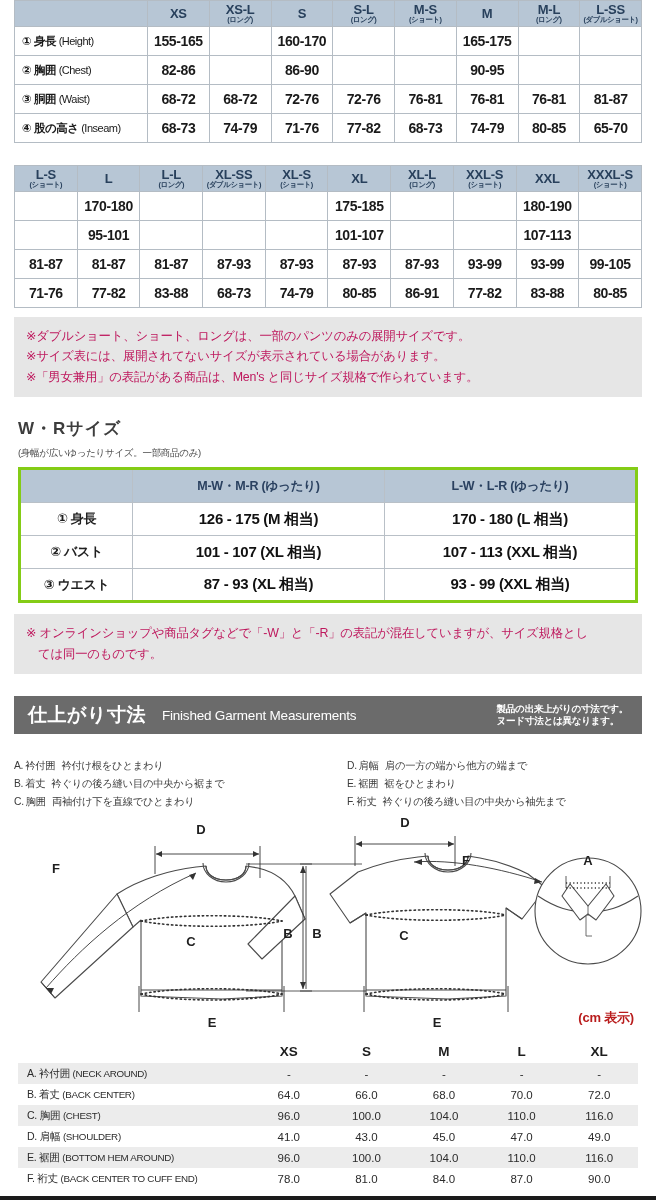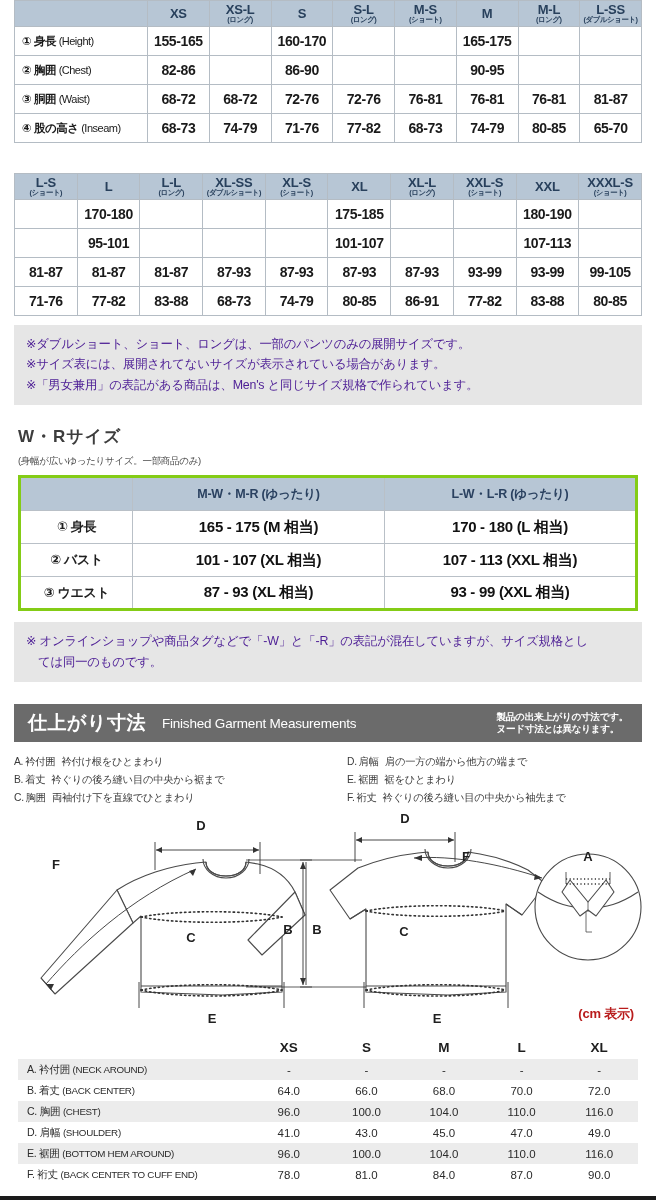--- a/index.html
+++ b/index.html
@@ -66,21 +66,21 @@
 
   .t1 col.c0 { width:133px; }
 
   
   .note-block {
     margin:9px 14px 0 14px;
     background:#e6e6e6;
     padding:9px 12px 10px 12px;
     font-size:12.4px;
     line-height:1.65;
-    color:#4c1d95;
+    color:#be185d;
     letter-spacing:-.2px;
   }
   .note-block div { white-space:nowrap; }
   .note-block.wrapnote div { white-space:normal; text-indent:0; }
   .note-block.wrapnote .cont { padding-left:12px; }
 
   
   .wr-heading {
     margin:20px 14px 7px 18px;
     display:flex; align-items:baseline; gap:7px;flex-direction:column;
@@ -125,21 +125,21 @@
   }
   .fg-banner .jp { font-size:19px; font-weight:bold; letter-spacing:.5px; }
   .fg-banner .en { font-size:13.5px; margin-left:16px; letter-spacing:-.2px; }
   .fg-banner .right {
     margin-left:auto; text-align:left; font-size:9.6px;
     line-height:1.25; font-weight:bold; letter-spacing:-.3px;
   }
 
   
   .legend {
-    display:flex; margin:11px 14px 0 14px; gap:38px;
+    display:flex; margin:23px 14px 0 14px; gap:38px;
   }
   .legend .col { flex:1; }
   .legend .row {
     font-size:10.3px; color:#3a3a3a; line-height:1.72;
     letter-spacing:-.25px; white-space:nowrap;
   }
   .legend .row .k { font-weight:normal; }
   .legend .row .term { margin:0 6px 0 2px; }
 
   
@@ -271,21 +271,21 @@
           <td>77-82</td>
           <td>68-73</td>
           <td>74-79</td>
           <td>80-85</td>
           <td>65-70</td>
         </tr>
       </tbody>
   </table>
 </div>
 
-<div class="size-table-wrap" style="margin-top:30px;">
+<div class="size-table-wrap" style="margin-top:22px;">
   <table class="size-table t2">
     <colgroup id="t2-cols">
         <col>
         <col>
         <col>
         <col>
         <col>
         <col>
         <col>
         <col>
@@ -406,21 +406,21 @@
   <thead>
     <tr>
       <th class="blank"></th>
       <th>M-W・M-R (ゆったり)</th>
       <th>L-W・L-R (ゆったり)</th>
     </tr>
   </thead>
   <tbody id="wr-body">
       <tr>
         <td class="rl">① 身長</td>
-        <td class="val">165 - 175 (M 相当)</td>
+        <td class="val">126 - 175 (M 相当)</td>
         <td class="val">170 - 180 (L 相当)</td>
       </tr>
       <tr>
         <td class="rl">② バスト</td>
         <td class="val">101 - 107 (XL 相当)</td>
         <td class="val">107 - 113 (XXL 相当)</td>
       </tr>
       <tr>
         <td class="rl">③ ウエスト</td>
         <td class="val">87 - 93 (XL 相当)</td>

